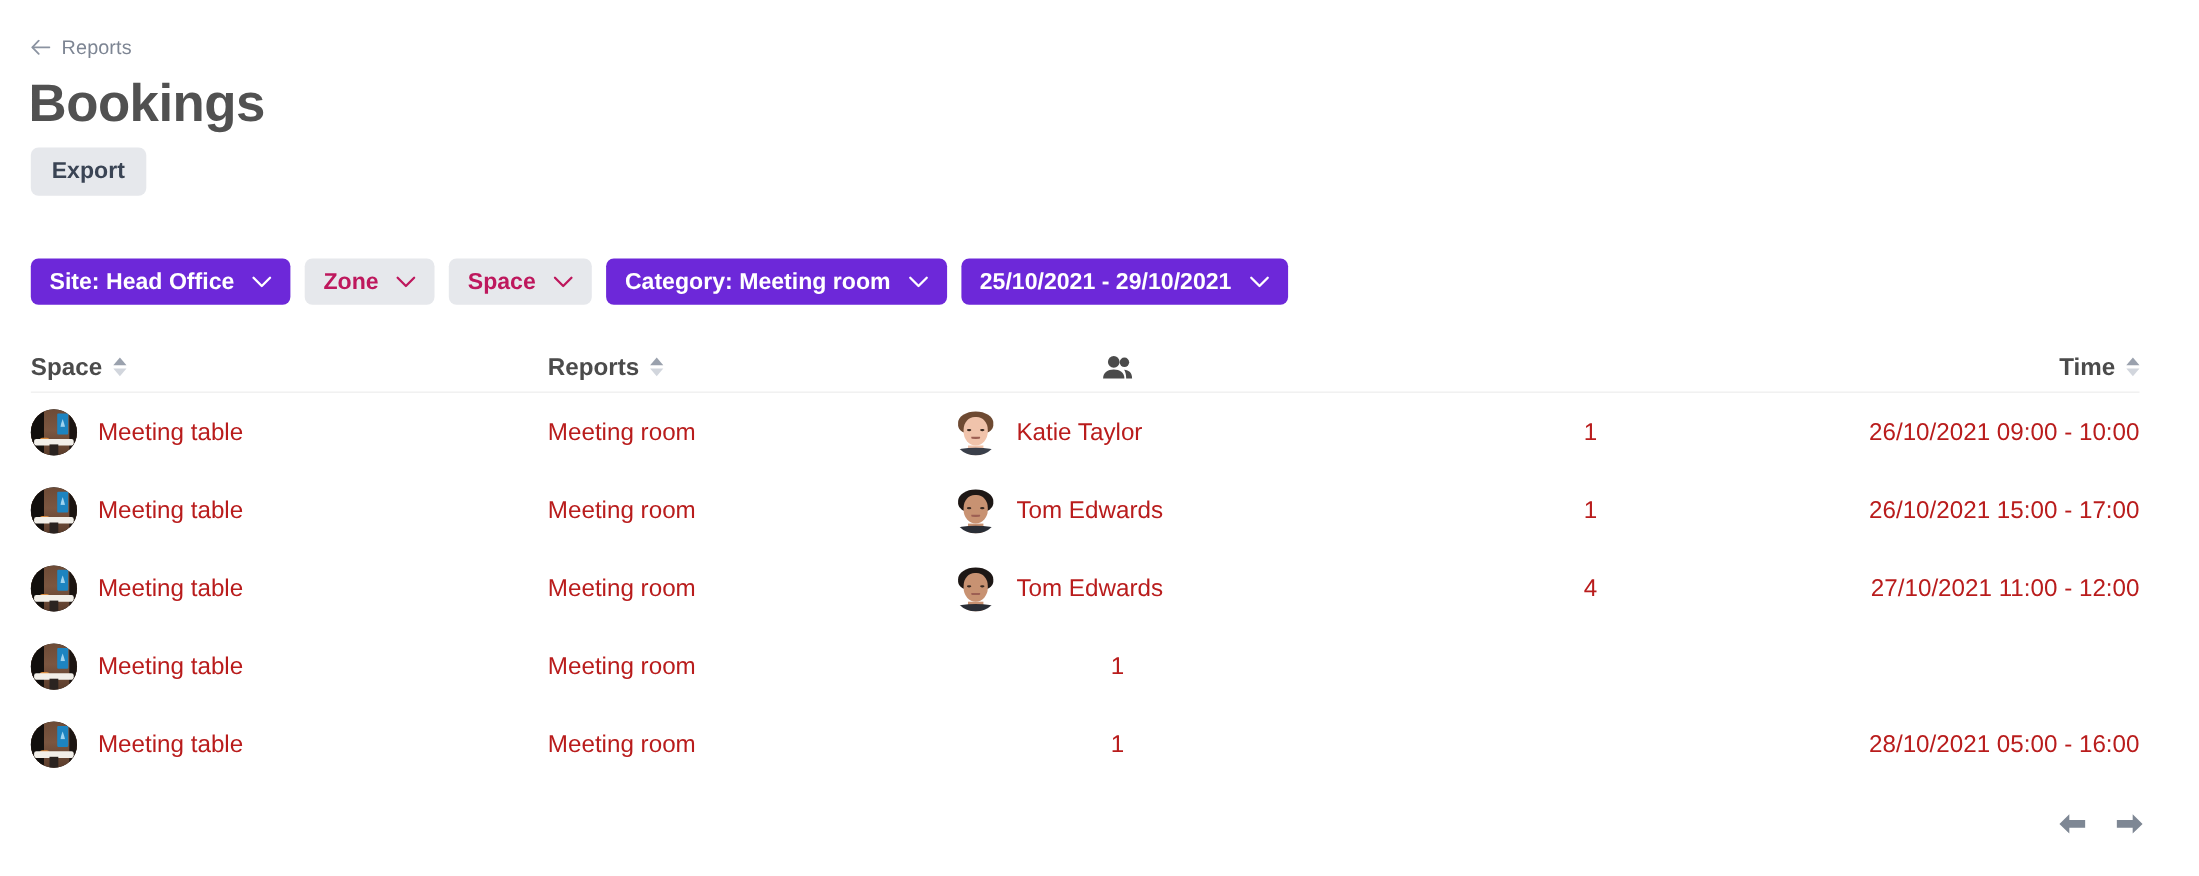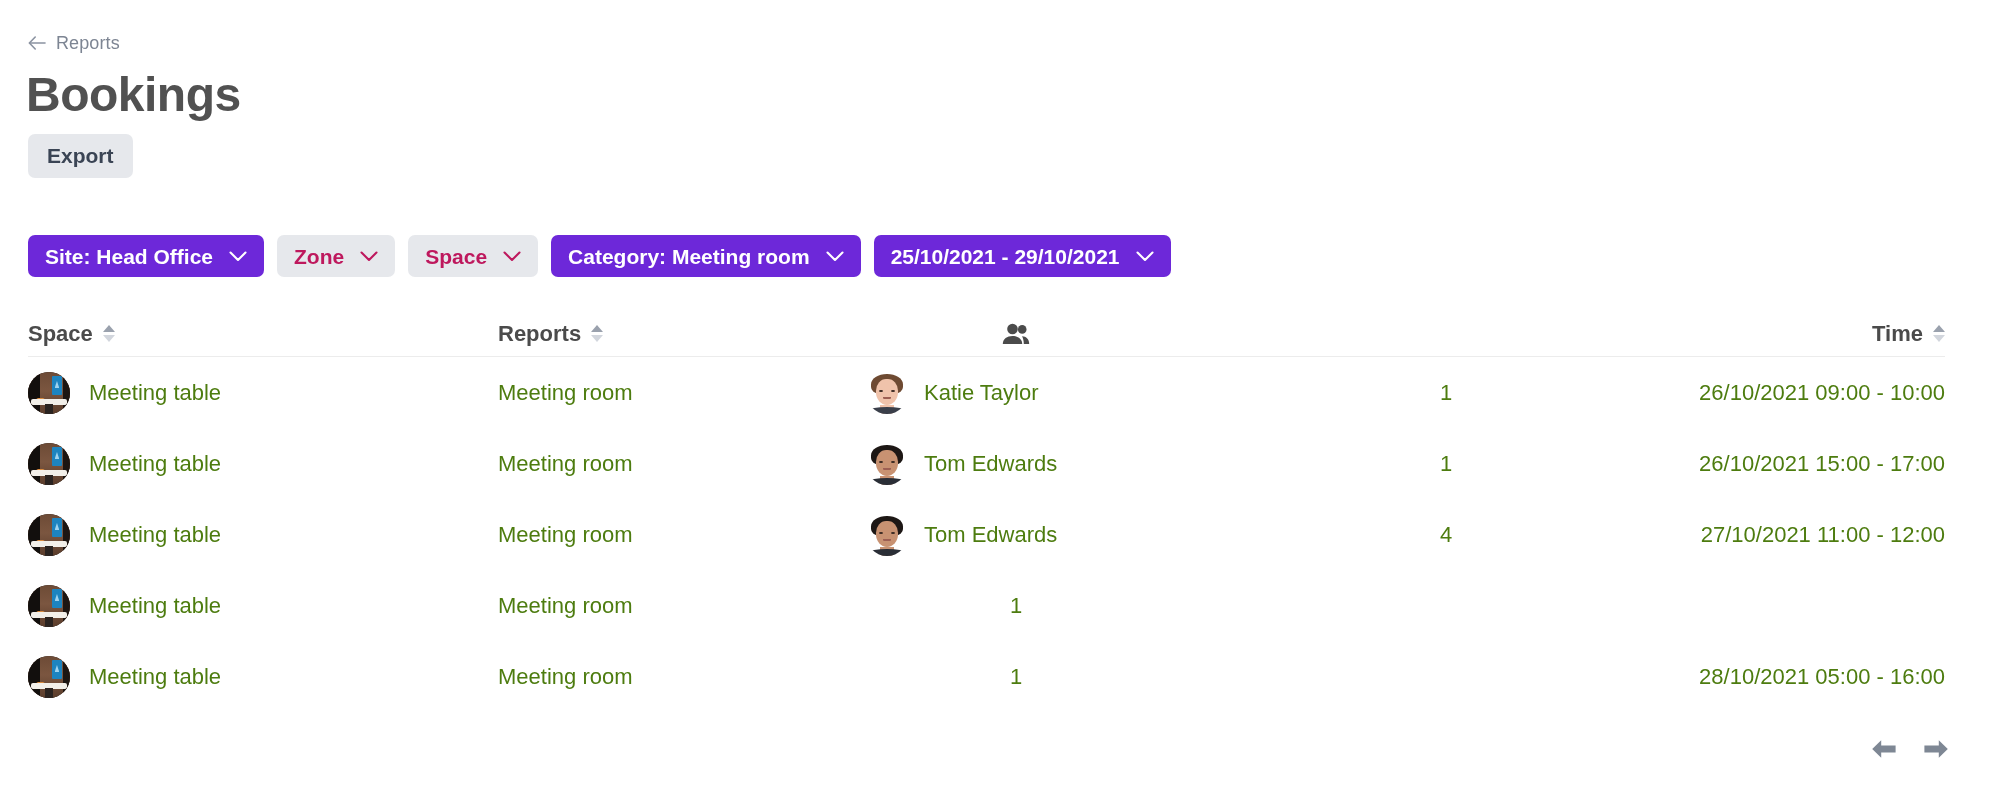--- a/index.html
+++ b/index.html
@@ -153,21 +153,21 @@
   .tbody { display: block; }
   .tr {
     display: flex;
     align-items: center;
     height: 71px;
   }
   .td {
     display: flex;
     align-items: center;
     font-size: 22px;
-    color: #4d7c0f;
+    color: #b91c1c;
   }
 
   
   .space-cell { gap: 19px; }
   .space-thumb {
     width: 42px;
     height: 42px;
     border-radius: 50%;
     overflow: hidden;
     flex: 0 0 42px;

